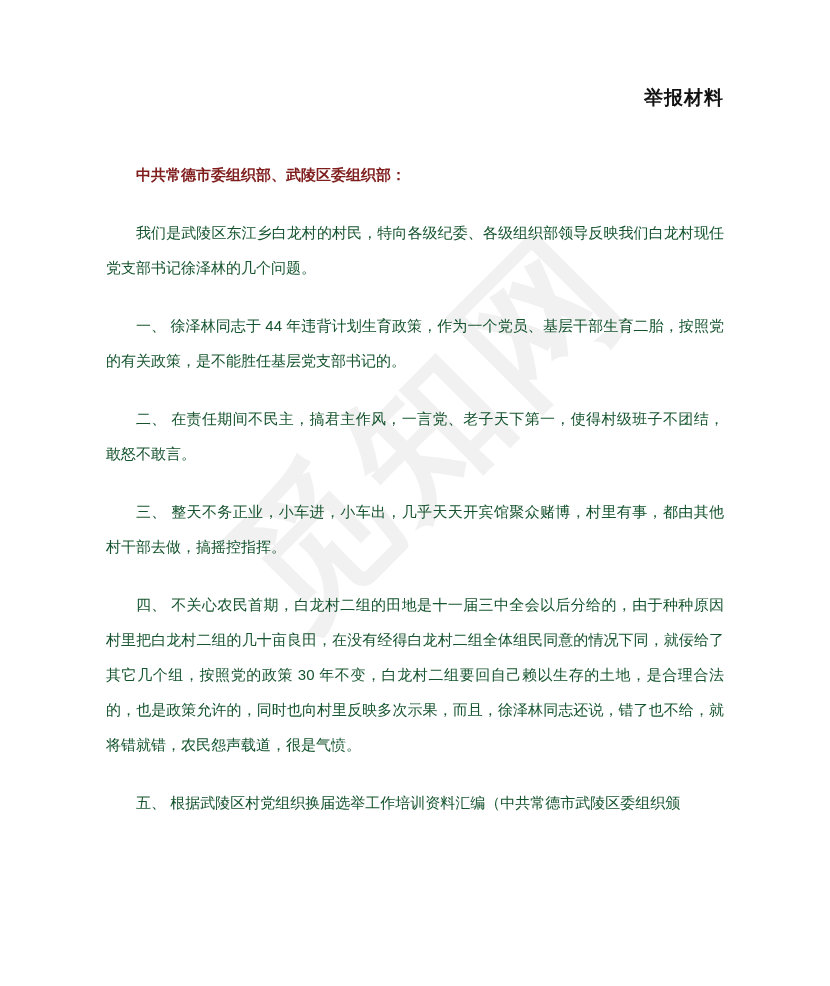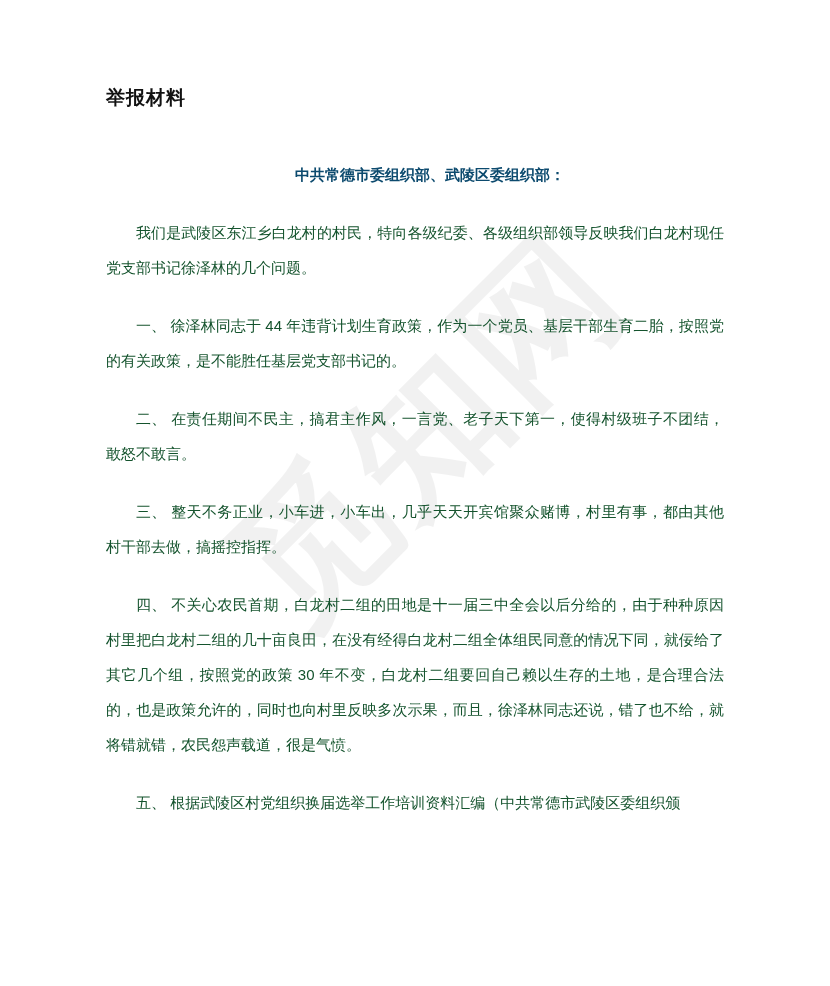--- a/index.html
+++ b/index.html
@@ -36,33 +36,32 @@
     user-select: none;
     z-index: 0;
   }
   .content {
     position: relative;
     z-index: 1;
   }
   .doc-title {
     font-size: 19px;
     font-weight: bold;
-    text-align: left;
+    text-align: right;
     margin: 0 0 46px 0;
     letter-spacing: 1px;
     color: #111111;
   }
   .addressee {
     font-size: 15px;
     font-weight: bold;
     line-height: 35px;
     margin: 0 0 23px 0;
     text-indent: 2em;
-    color: #0c4a6e;
-    text-align: center;
+    color: #7f1d1d;
   }
   .para {
     font-size: 15px;
     line-height: 35px;
     margin: 0 0 23px 0;
     text-indent: 2em;
     text-align: justify;
     text-justify: inter-ideograph;
     color: #14532d;
   }

